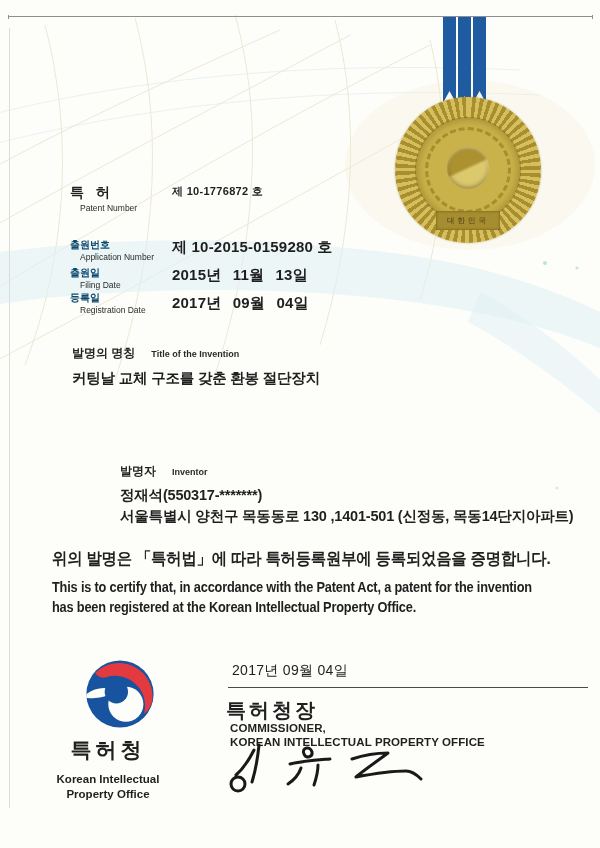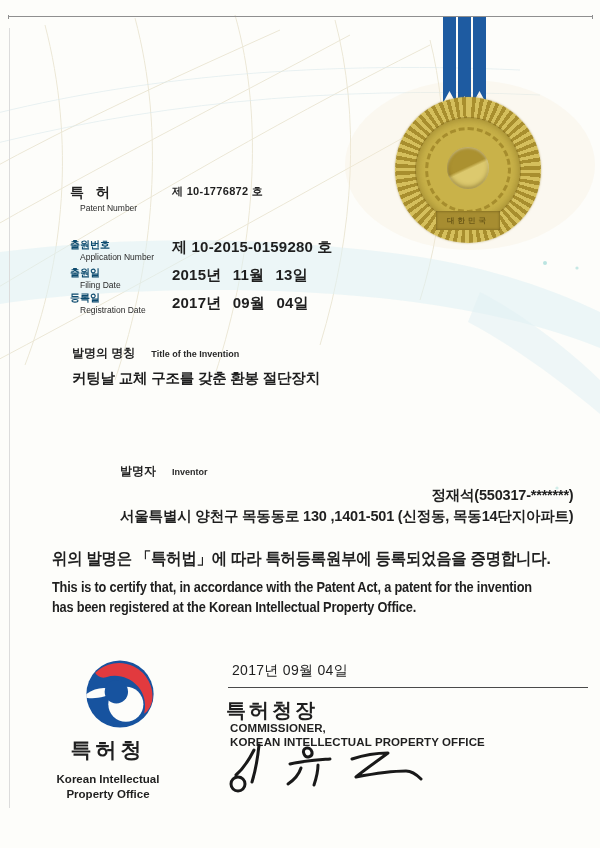--- a/index.html
+++ b/index.html
@@ -24,21 +24,21 @@
   
   .lab-ko{font-size:10px;font-weight:bold;color:#0c4a6e;line-height:13px;}
   .lab-en{font-size:8.5px;color:#2a2a2a;line-height:10px;margin-top:1px;padding-left:10px;}
   .pat-lab-ko{font-size:14px;font-weight:bold;letter-spacing:4px;}
   .pat-value{font-size:11px;font-weight:bold;letter-spacing:.3px;}
   .row-value{font-size:15px;font-weight:bold;letter-spacing:.2px;}
   .date-value{word-spacing:7px;}
 
   .inline-lab .lab-en{display:inline;font-size:9px;margin-left:6px;}
   .inline-lab{font-size:12px;font-weight:bold;}
-  .body-line{font-size:14.5px;font-weight:bold;line-height:21px;letter-spacing:-.2px;text-align:right;}
+  .body-line{font-size:14.5px;font-weight:bold;line-height:21px;letter-spacing:-.2px;}
 
   
   .stmt-ko{font-size:16.5px;font-weight:800;white-space:nowrap;transform:scaleX(.93);transform-origin:left;letter-spacing:-.2px;}
   .stmt-en{font-size:14.2px;font-weight:bold;white-space:nowrap;transform:scaleX(.9);transform-origin:left;letter-spacing:-.2px;line-height:19.5px;}
 
   
   .ribbon{position:absolute;left:443px;top:17px;display:flex;gap:2px;z-index:2;}
   .stripe{width:13px;background:#1e5ba1;clip-path:polygon(0 0,100% 0,100% 100%,50% 86%,0 100%);}
   .s1{height:86px;} .s2{height:92px;} .s3{height:86px;}
   .medal{position:absolute;left:395px;top:97px;width:146px;height:146px;z-index:3;}

